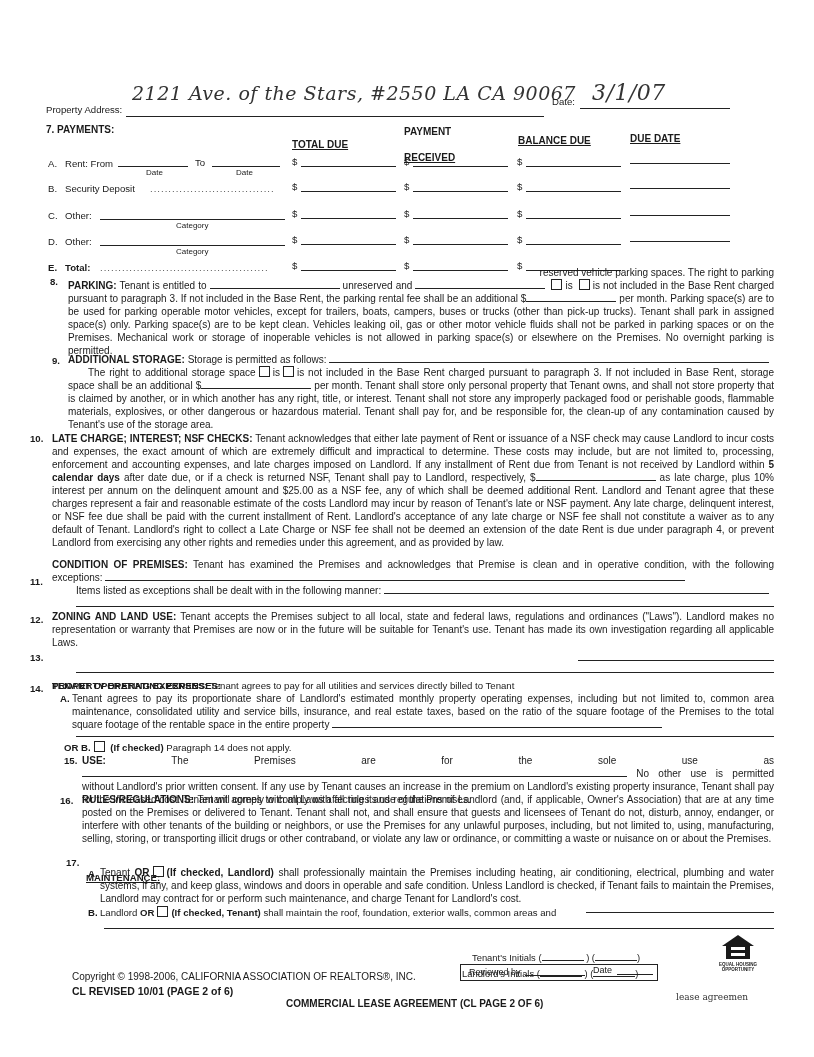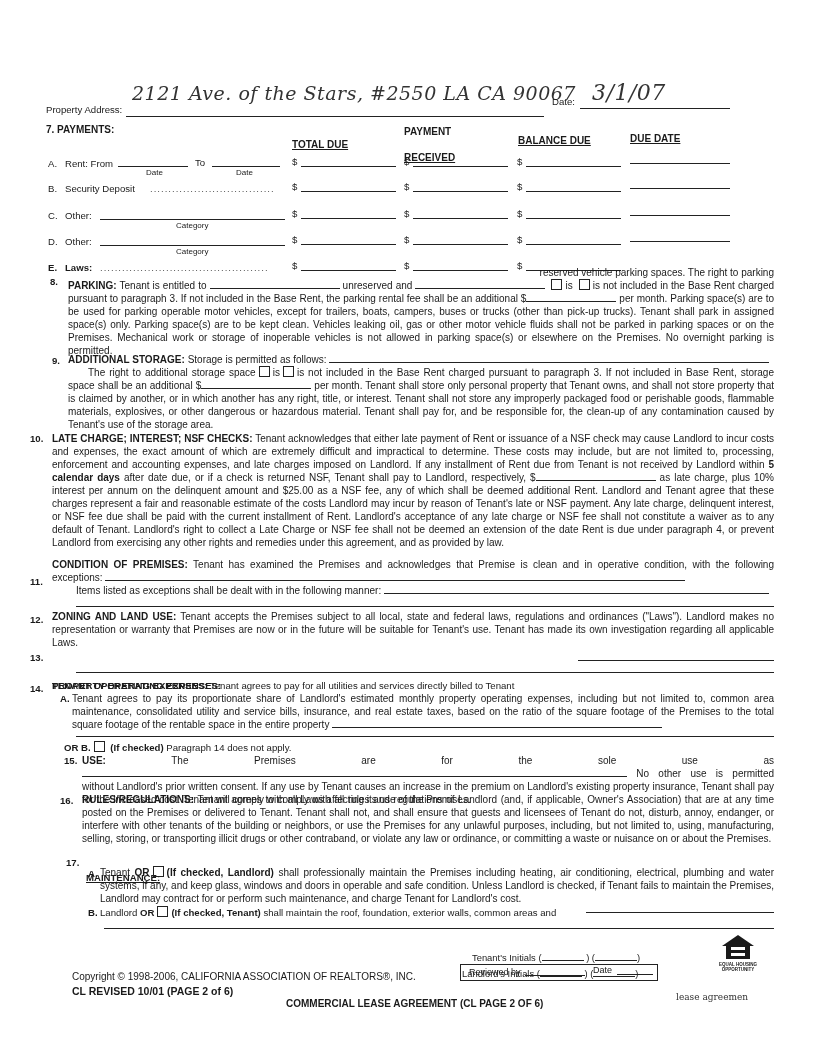--- a/index.html
+++ b/index.html
@@ -87,21 +87,21 @@
       <div class="abs" style="left:292px;top:234px;">$</div>
       <div class="line" style="left:301px;top:244px;width:95px;"></div>
       <div class="abs" style="left:404px;top:234px;">$</div>
       <div class="line" style="left:413px;top:244px;width:95px;"></div>
       <div class="abs" style="left:517px;top:234px;">$</div>
       <div class="line" style="left:526px;top:244px;width:95px;"></div>
       <div class="line" style="left:630px;top:241px;width:100px;"></div>
     </div>
     <div>
       <div class="abs" style="left:48px;top:262px;font-weight:bold;">E.</div>
-      <div class="abs" style="left:65px;top:262px;font-weight:bold;">Laws:</div>
+      <div class="abs" style="left:65px;top:262px;font-weight:bold;">Total:</div>
       <div class="abs dots" style="left:100px;top:262px;color:#555;">..............................................</div>
       <div class="abs" style="left:292px;top:260px;">$</div>
       <div class="line" style="left:301px;top:270px;width:95px;"></div>
       <div class="abs" style="left:404px;top:260px;">$</div>
       <div class="line" style="left:413px;top:270px;width:95px;"></div>
       <div class="abs" style="left:517px;top:260px;">$</div>
       <div class="line" style="left:526px;top:270px;width:95px;"></div>
     </div>
   </div>
 

